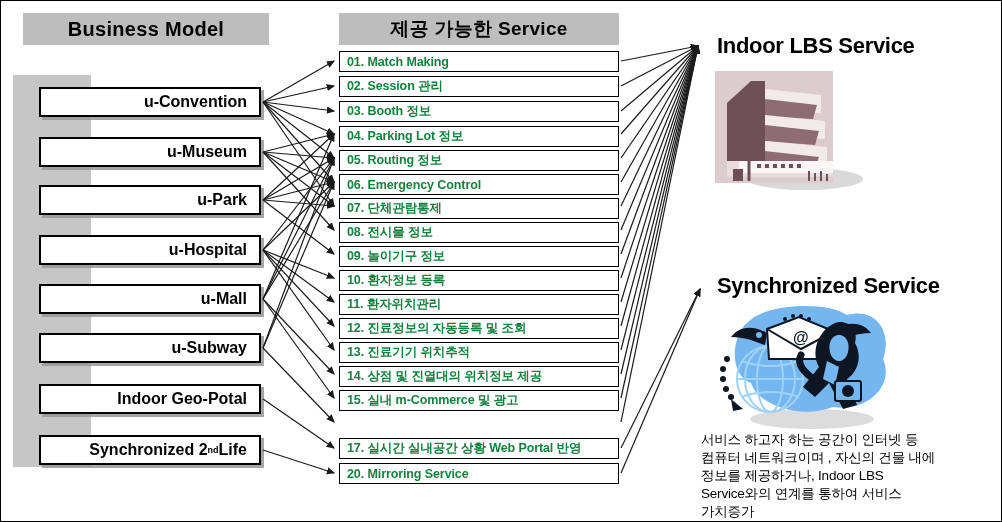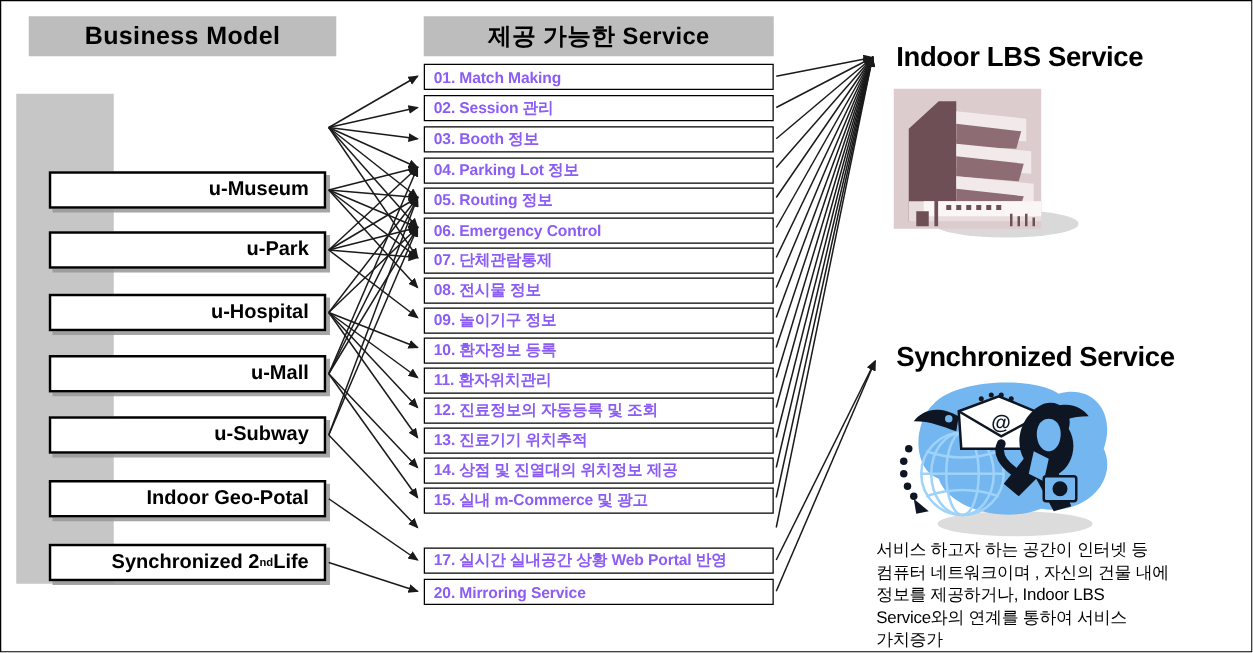--- a/index.html
+++ b/index.html
@@ -74,21 +74,21 @@
     width:280px;
     height:21px;
     background:#fff;
     border:1.5px solid #000;
     box-sizing:border-box;
     display:flex;
     align-items:center;
     padding-left:7px;
     font-size:12.5px;
     font-weight:bold;
-    color:#8b5cf6;
+    color:#15803d;
     white-space:nowrap;
     letter-spacing:-0.1px;
   }
 
   
   .rt-title{
     position:absolute;
     font-size:22px;
     font-weight:bold;
     color:#000;
@@ -122,20 +122,21 @@
 <body>
 
 <div id="stage">
 
   <div class="col-header" id="hdr-service">제공 가능한 Service</div>
 
   <div class="col-header" id="hdr-business">Business Model</div>
 
   <div id="bm-panel"></div>
 
+  <div class="bm-box" style="top:86px">u-Convention</div>
   <div class="bm-box" style="top:136px">u-Museum</div>
   <div class="bm-box" style="top:184px">u-Park</div>
   <div class="bm-box" style="top:234px">u-Hospital</div>
   <div class="bm-box" style="top:283px">u-Mall</div>
   <div class="bm-box" style="top:332px">u-Subway</div>
   <div class="bm-box" style="top:383px">Indoor Geo-Potal</div>
   <div class="bm-box" style="top:434px">
       <span>Synchronized 2</span>
       <sup>nd</sup>
       <span> Life</span>

